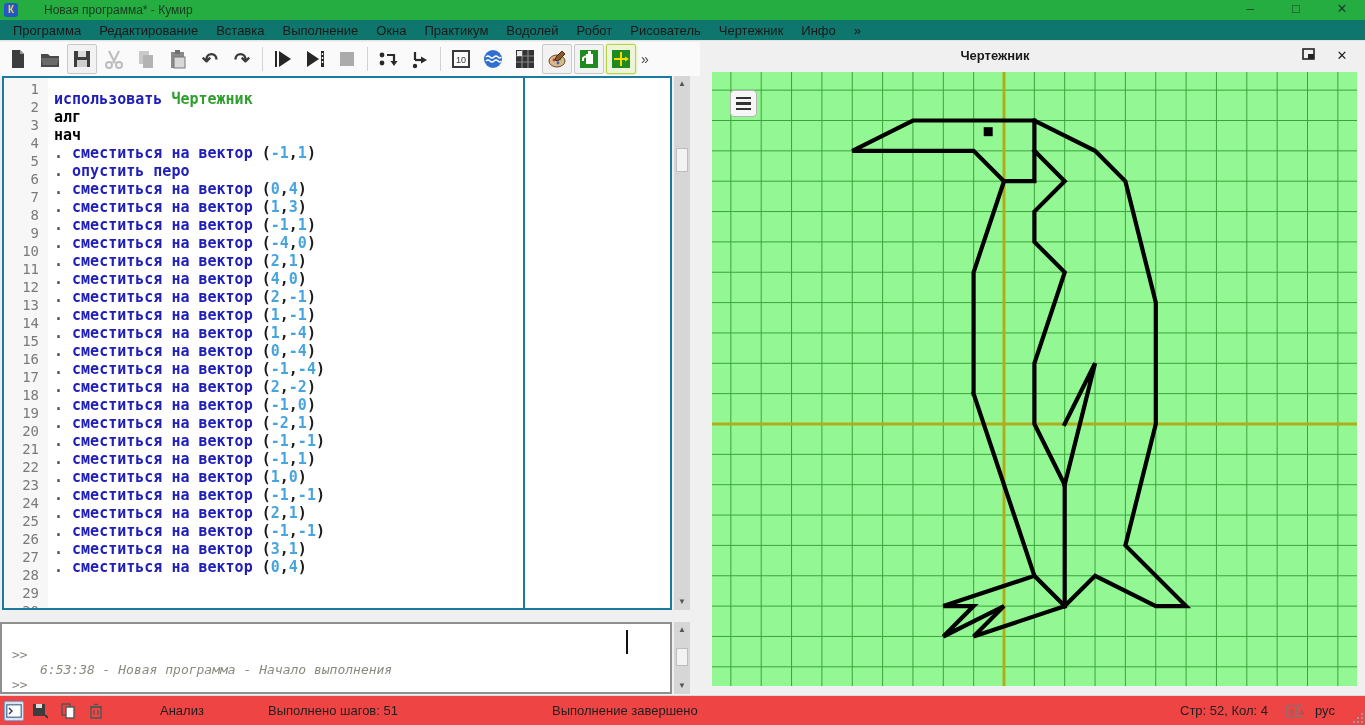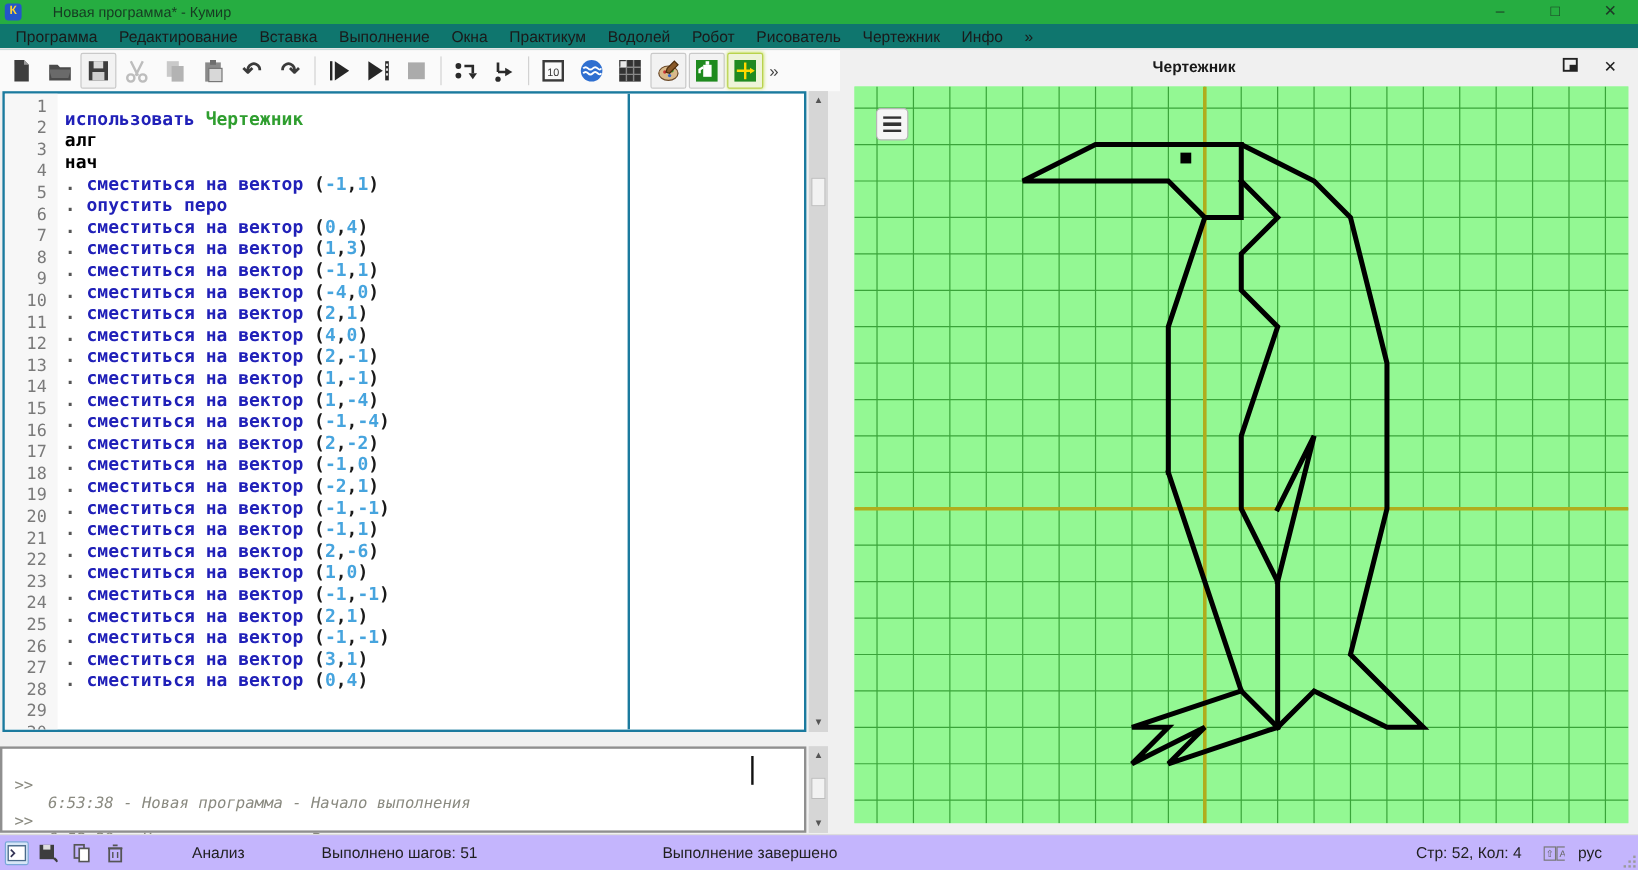--- a/index.html
+++ b/index.html
@@ -49,21 +49,21 @@
   .caret { position:absolute; left:624px; top:6px; width:2px; height:24px; background:#111; }
   
   .panel { position:absolute; left:700px; top:41px; width:665px; height:654px; background:#f0f0f0; }
   .phead { position:absolute; left:0; top:7px; width:100%; height:22px; }
   .ptitle { position:absolute; left:0; width:590px; text-align:center; font-weight:bold; color:#1a1a1a; }
   .pbtn { position:absolute; top:0; width:18px; height:16px; color:#222; text-align:center; line-height:15px; font-size:13px; }
   .field-wrap { position:absolute; left:12px; top:31px; width:645px; height:614px; background:#93f893; }
   .hamburger { position:absolute; left:18px; top:18px; width:27px; height:27px; background:#f6f6f6; border:1px solid #b5b5b5; border-radius:4px; display:flex; flex-direction:column; justify-content:center; gap:3px; padding:0 5px; }
   .hamburger i { display:block; height:2.5px; background:#333; }
   
-  .statusbar { position:absolute; left:0; top:695px; width:1365px; height:30px; background:#c4b5fd; border-top:1px solid #dcdcdc; font-size:13px; color:#1f1f1f; }
+  .statusbar { position:absolute; left:0; top:695px; width:1365px; height:30px; background:#ef4444; border-top:1px solid #dcdcdc; font-size:13px; color:#1f1f1f; }
   .sb { position:absolute; top:7px; }
   .sico { position:absolute; top:5px; width:20px; height:20px; display:flex; align-items:center; justify-content:center; border:1px solid transparent; border-radius:2px; }
   .sico.sel { border-color:#7aa7d9; background:#d6e6f7; }
   .grip { position:absolute; right:2px; bottom:2px; width:10px; height:10px; }
   .grip i { position:absolute; width:2px; height:2px; background:#9a9a9a; }
 </style>
 </head>
 <body>
 
 <div id="app">
@@ -265,27 +265,27 @@
         <div class="cl"><span class="dot">. </span><span class="kw">опустить перо</span></div>
         <div class="cl"><span class="dot">. </span><span class="kw">сместиться на вектор </span><span class="par">(</span><span class="num">0</span><span class="par">,</span><span class="num">4</span><span class="par">)</span></div>
         <div class="cl"><span class="dot">. </span><span class="kw">сместиться на вектор </span><span class="par">(</span><span class="num">1</span><span class="par">,</span><span class="num">3</span><span class="par">)</span></div>
         <div class="cl"><span class="dot">. </span><span class="kw">сместиться на вектор </span><span class="par">(</span><span class="num">-</span><span class="num">1</span><span class="par">,</span><span class="num">1</span><span class="par">)</span></div>
         <div class="cl"><span class="dot">. </span><span class="kw">сместиться на вектор </span><span class="par">(</span><span class="num">-</span><span class="num">4</span><span class="par">,</span><span class="num">0</span><span class="par">)</span></div>
         <div class="cl"><span class="dot">. </span><span class="kw">сместиться на вектор </span><span class="par">(</span><span class="num">2</span><span class="par">,</span><span class="num">1</span><span class="par">)</span></div>
         <div class="cl"><span class="dot">. </span><span class="kw">сместиться на вектор </span><span class="par">(</span><span class="num">4</span><span class="par">,</span><span class="num">0</span><span class="par">)</span></div>
         <div class="cl"><span class="dot">. </span><span class="kw">сместиться на вектор </span><span class="par">(</span><span class="num">2</span><span class="par">,</span><span class="num">-</span><span class="num">1</span><span class="par">)</span></div>
         <div class="cl"><span class="dot">. </span><span class="kw">сместиться на вектор </span><span class="par">(</span><span class="num">1</span><span class="par">,</span><span class="num">-</span><span class="num">1</span><span class="par">)</span></div>
         <div class="cl"><span class="dot">. </span><span class="kw">сместиться на вектор </span><span class="par">(</span><span class="num">1</span><span class="par">,</span><span class="num">-</span><span class="num">4</span><span class="par">)</span></div>
+        <div class="cl"><span class="dot">. </span><span class="kw">сместиться на вектор </span><span class="par">(</span><span class="num">0</span><span class="par">,</span><span class="num">-</span><span class="num">4</span><span class="par">)</span></div>
         <div class="cl"><span class="dot">. </span><span class="kw">сместиться на вектор </span><span class="par">(</span><span class="num">-</span><span class="num">1</span><span class="par">,</span><span class="num">-</span><span class="num">4</span><span class="par">)</span></div>
         <div class="cl"><span class="dot">. </span><span class="kw">сместиться на вектор </span><span class="par">(</span><span class="num">2</span><span class="par">,</span><span class="num">-</span><span class="num">2</span><span class="par">)</span></div>
         <div class="cl"><span class="dot">. </span><span class="kw">сместиться на вектор </span><span class="par">(</span><span class="num">-</span><span class="num">1</span><span class="par">,</span><span class="num">0</span><span class="par">)</span></div>
         <div class="cl"><span class="dot">. </span><span class="kw">сместиться на вектор </span><span class="par">(</span><span class="num">-</span><span class="num">2</span><span class="par">,</span><span class="num">1</span><span class="par">)</span></div>
         <div class="cl"><span class="dot">. </span><span class="kw">сместиться на вектор </span><span class="par">(</span><span class="num">-</span><span class="num">1</span><span class="par">,</span><span class="num">-</span><span class="num">1</span><span class="par">)</span></div>
         <div class="cl"><span class="dot">. </span><span class="kw">сместиться на вектор </span><span class="par">(</span><span class="num">-</span><span class="num">1</span><span class="par">,</span><span class="num">1</span><span class="par">)</span></div>
-        <div class="cl"><span class="dot">. </span><span class="kw">сместиться на вектор </span><span class="par">(</span><span class="num">2</span><span class="par">,</span><span class="num">-</span><span class="num">6</span><span class="par">)</span></div>
         <div class="cl"><span class="dot">. </span><span class="kw">сместиться на вектор </span><span class="par">(</span><span class="num">1</span><span class="par">,</span><span class="num">0</span><span class="par">)</span></div>
         <div class="cl"><span class="dot">. </span><span class="kw">сместиться на вектор </span><span class="par">(</span><span class="num">-</span><span class="num">1</span><span class="par">,</span><span class="num">-</span><span class="num">1</span><span class="par">)</span></div>
         <div class="cl"><span class="dot">. </span><span class="kw">сместиться на вектор </span><span class="par">(</span><span class="num">2</span><span class="par">,</span><span class="num">1</span><span class="par">)</span></div>
         <div class="cl"><span class="dot">. </span><span class="kw">сместиться на вектор </span><span class="par">(</span><span class="num">-</span><span class="num">1</span><span class="par">,</span><span class="num">-</span><span class="num">1</span><span class="par">)</span></div>
         <div class="cl"><span class="dot">. </span><span class="kw">сместиться на вектор </span><span class="par">(</span><span class="num">3</span><span class="par">,</span><span class="num">1</span><span class="par">)</span></div>
         <div class="cl"><span class="dot">. </span><span class="kw">сместиться на вектор </span><span class="par">(</span><span class="num">0</span><span class="par">,</span><span class="num">4</span><span class="par">)</span></div>
       </div>
     <div class="vline"></div>
   </div>
 

